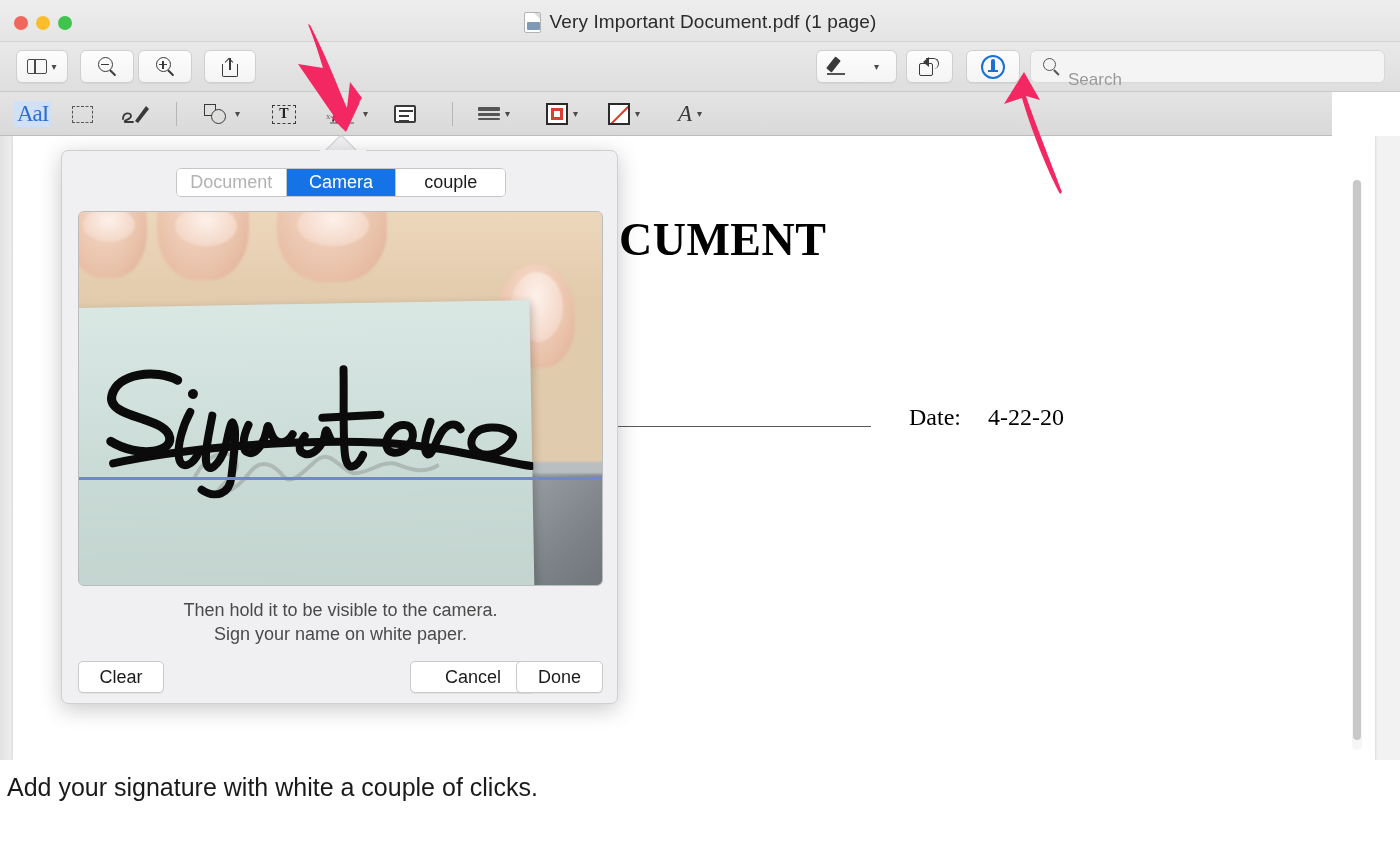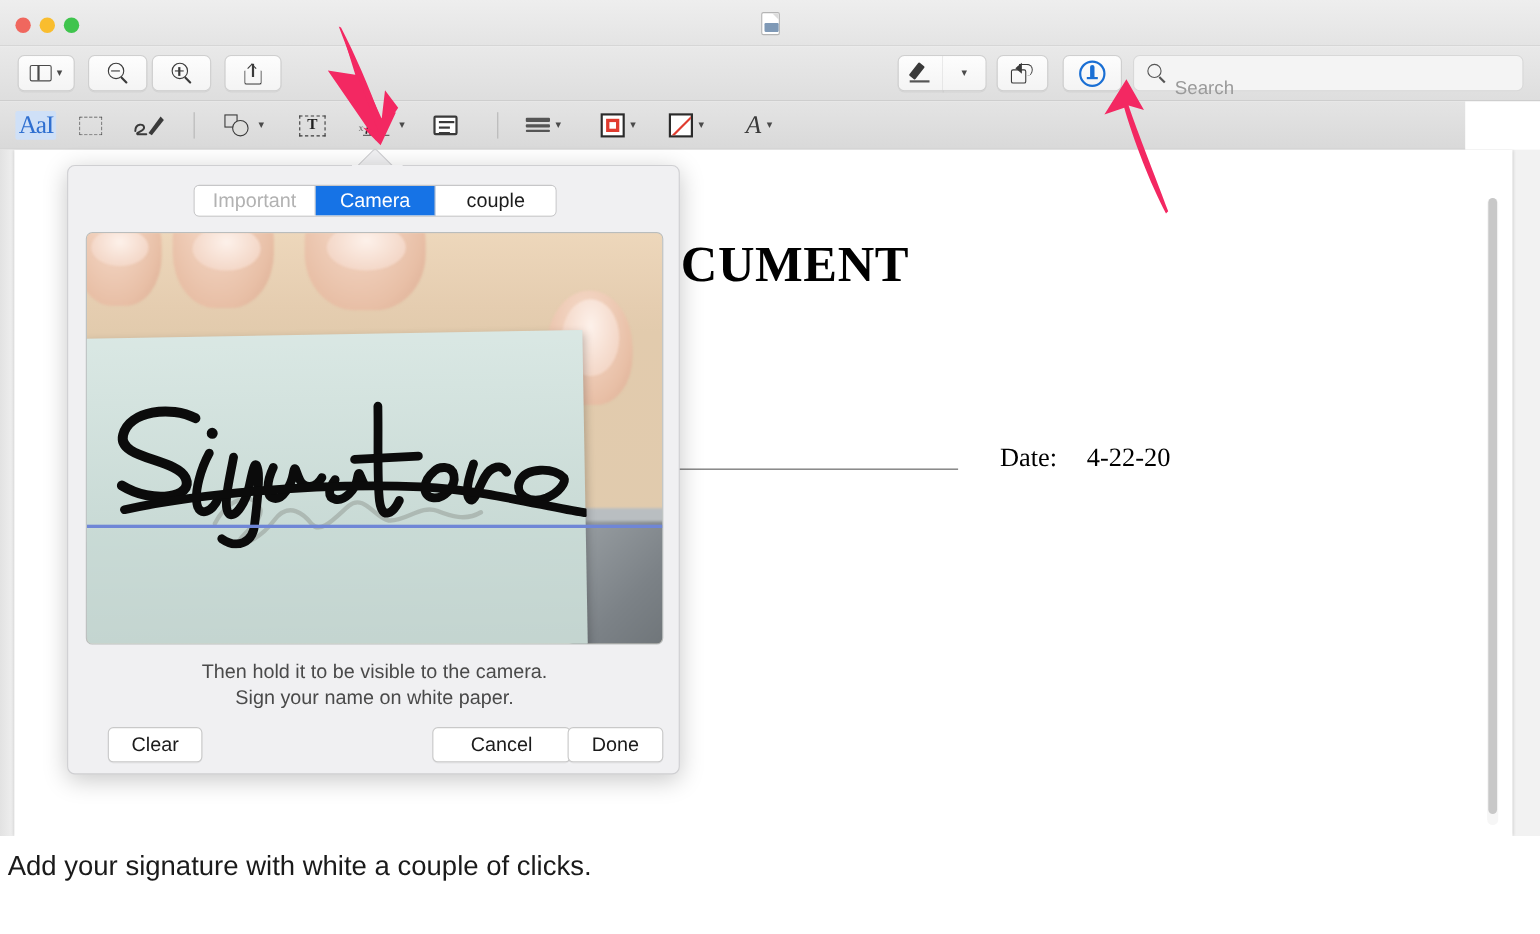--- a/index.html
+++ b/index.html
@@ -248,20 +248,21 @@
   <div class="window">
 
     <div class="titlebar">
       <div class="traffic">
         <span class="tl red"></span>
         <span class="tl yellow"></span>
         <span class="tl green"></span>
       </div>
       <div class="title-wrap">
         <span class="doc-icon"></span>
+        <span class="win-title">Very Important Document.pdf (1 page)</span>
       </div>
     </div>
 
     <div class="toolbar">
 
       <div class="tb-btn" style="left:16px; width:52px;">
         <span style="display:flex;align-items:center;gap:4px;">
           <span style="width:20px;height:15px;border:1.6px solid #4a4a4a;border-radius:2px;display:inline-block;position:relative;">
             <span style="position:absolute;left:6px;top:0;bottom:0;width:1.6px;background:#4a4a4a;"></span>
           </span>
@@ -407,21 +408,21 @@
           <div class="thumb"></div>
         </div>
       </div>
     </div>
 
     <div class="pop-notch"></div>
     <div class="popover">
       <div class="pop-notch-mask" style="left:258px;top:-1px;width:46px;height:3px;background:#f0f0f2;position:absolute;"></div>
 
       <div class="segmented">
-        <div class="seg disabled">Important</div>
+        <div class="seg disabled">Document</div>
         <div class="seg active">Camera</div>
         <div class="seg">couple</div>
       </div>
 
       <div class="preview">
         <div class="pv-bg"></div>
 
         <div class="finger" style="left:-10px; top:-42px; width:78px; height:108px;"></div>
         <div class="nail" style="left:4px;  top:-4px;  width:52px; height:34px;"></div>
         <div class="finger" style="left:78px; top:-52px; width:92px; height:120px;"></div>
@@ -458,22 +459,22 @@
         </div>
 
         <div class="blue-guide"></div>
       </div>
 
       <div class="hint">
         <div>Then hold it to be visible to the camera.</div>
         <div>Sign your name on white paper.</div>
       </div>
 
-      <div class="pop-btn" style="left:16px; top:510px; width:86px;margin-left:20px;">Clear</div>
-      <div class="pop-btn" style="left:331px; top:510px; width:126px;">Cancel</div>
+      <div class="pop-btn" style="left:16px; top:510px; width:86px;">Clear</div>
+      <div class="pop-btn" style="left:348px; top:510px; width:126px;">Cancel</div>
       <div class="pop-btn" style="left:454px; top:510px; width:87px;">Done</div>
     </div>
 
     <svg class="arrow" style="left:290px; top:22px; width:80px; height:112px;" viewBox="0 0 80 112">
       <path d="M20 4 L 57 86 L 60 60 L 72 76 L 52 106 L 8 42 L 33 46 Z" fill="#f32862"></path>
       <path d="M18 2 C 30 34, 46 74, 54 98 L 40 94 L 56 110 L 70 80 L 56 86 C 46 58, 32 26, 20 3 Z" fill="#f32862"></path>
     </svg>
 
     <svg class="arrow" style="left:1000px; top:68px; width:80px; height:128px;" viewBox="0 0 80 128">
       <path d="M62 124 C 50 92, 34 52, 26 28 L 40 32 L 24 4 L 4 36 L 22 30 C 30 58, 46 100, 60 126 Z" fill="#f32862"></path>

